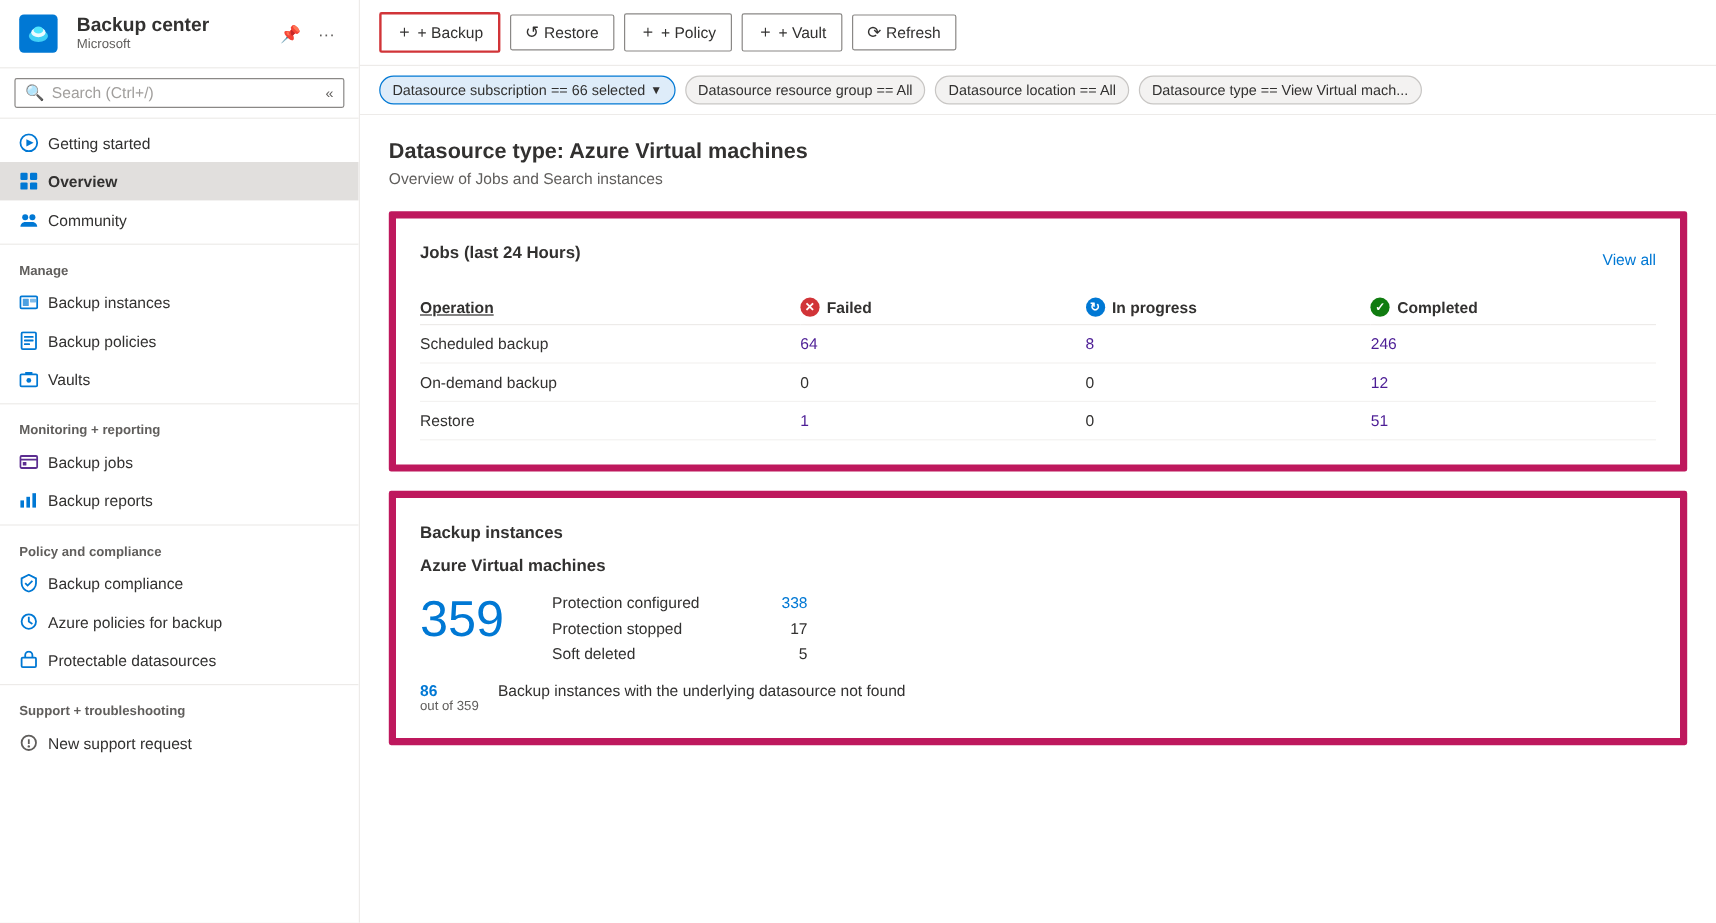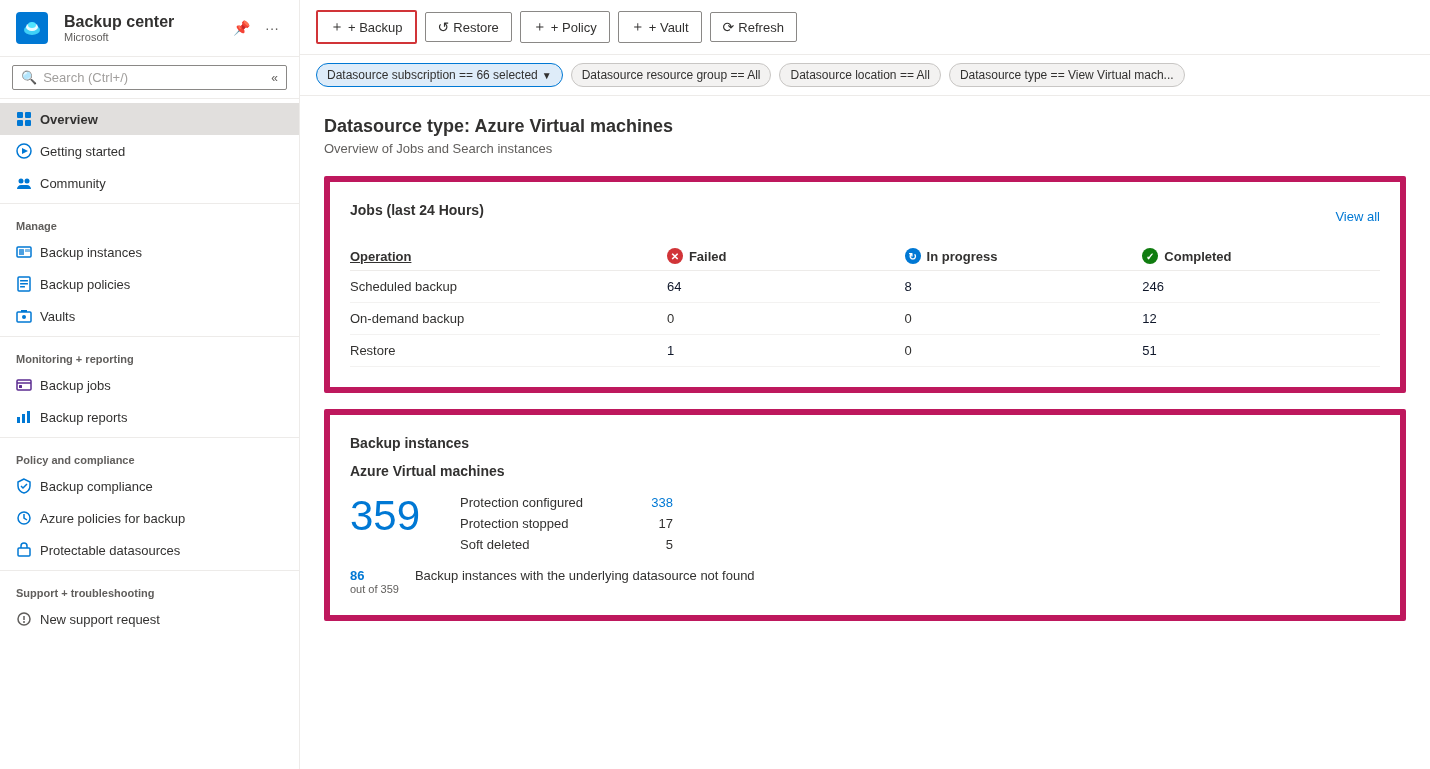--- a/index.html
+++ b/index.html
@@ -52,21 +52,21 @@
     .card-title { font-size: 14px; font-weight: 600; color: #323130; margin-bottom: 12px; }
 
     .jobs-header { display: flex; justify-content: space-between; align-items: center; margin-bottom: 12px; }
     .view-all-link { color: #0078d4; font-size: 13px; cursor: pointer; text-decoration: none; }
 
     .jobs-table { width: 100%; border-collapse: collapse; }
     .jobs-table th { font-size: 13px; font-weight: 600; color: #323130; text-align: left; padding: 6px 8px 6px 0; border-bottom: 1px solid #edebe9; }
     .jobs-table td { font-size: 13px; color: #323130; padding: 8px 8px 8px 0; border-bottom: 1px solid #f3f2f1; }
     .jobs-table .col-op { width: 160px; text-decoration: underline; }
     .jobs-table .col-status { width: 120px; }
-    .number-link { color: #0f172a; cursor: pointer; }
+    .number-link { color: #4c1d95; cursor: pointer; }
 
     .status-header { display: flex; align-items: center; gap: 6px; }
     .status-icon-failed { width: 16px; height: 16px; border-radius: 50%; background: #d13438; display: flex; align-items: center; justify-content: center; color: #fff; font-size: 10px; font-weight: 700; }
     .status-icon-inprogress { width: 16px; height: 16px; border-radius: 50%; background: #0078d4; display: flex; align-items: center; justify-content: center; color: #fff; font-size: 10px; }
     .status-icon-completed { width: 16px; height: 16px; border-radius: 50%; background: #107c10; display: flex; align-items: center; justify-content: center; color: #fff; font-size: 10px; }
     .instances-subtitle { font-size: 14px; font-weight: 600; color: #323130; margin-bottom: 16px; }
     .instances-content { display: flex; align-items: flex-start; gap: 40px; }
     .big-number { font-size: 42px; font-weight: 300; color: #0078d4; line-height: 1; }
     .instances-details { display: flex; flex-direction: column; gap: 6px; }
     .detail-row { display: flex; justify-content: space-between; align-items: center; gap: 60px; font-size: 13px; color: #323130; }
@@ -110,39 +110,39 @@
 
     <div class="sidebar-search">
       <div class="search-box">
         <span style="color:#a19f9d; font-size:13px;">🔍</span>
         <input type="text" placeholder="Search (Ctrl+/)" style="">
         <button class="collapse-btn">«</button>
       </div>
     </div>
 
     <nav class="sidebar-nav">
+      <div class="nav-item">
+        <span class="nav-item-icon" style="color:#0078d4;">
+          <svg width="16" height="16" viewBox="0 0 16 16" fill="currentColor">
+              <circle cx="8" cy="8" r="7" fill="none" stroke="currentColor" stroke-width="1.5"></circle>
+              <polygon points="6,5 12,8 6,11" fill="currentColor"></polygon>
+            </svg>
+        </span>
+        <span>Getting started</span>
+      </div>
       <div class="nav-item active">
         <span class="nav-item-icon" style="color:#0078d4;">
           <svg width="16" height="16" viewBox="0 0 16 16" fill="currentColor">
               <rect x="1" y="1" width="6" height="6" rx="1"></rect>
               <rect x="9" y="1" width="6" height="6" rx="1"></rect>
               <rect x="1" y="9" width="6" height="6" rx="1"></rect>
               <rect x="9" y="9" width="6" height="6" rx="1"></rect>
             </svg>
         </span>
         <span>Overview</span>
-      </div>
-      <div class="nav-item">
-        <span class="nav-item-icon" style="color:#0078d4;">
-          <svg width="16" height="16" viewBox="0 0 16 16" fill="currentColor">
-              <circle cx="8" cy="8" r="7" fill="none" stroke="currentColor" stroke-width="1.5"></circle>
-              <polygon points="6,5 12,8 6,11" fill="currentColor"></polygon>
-            </svg>
-        </span>
-        <span>Getting started</span>
       </div>
       <div class="nav-item">
         <span class="nav-item-icon" style="color:#0078d4;">
           <svg width="16" height="16" viewBox="0 0 16 16" fill="currentColor">
               <circle cx="5" cy="6" r="2.5"></circle>
               <circle cx="11" cy="6" r="2.5"></circle>
               <path d="M1 14c0-2.2 1.8-4 4-4h6c2.2 0 4 1.8 4 4"></path>
             </svg>
         </span>
         <span>Community</span>

